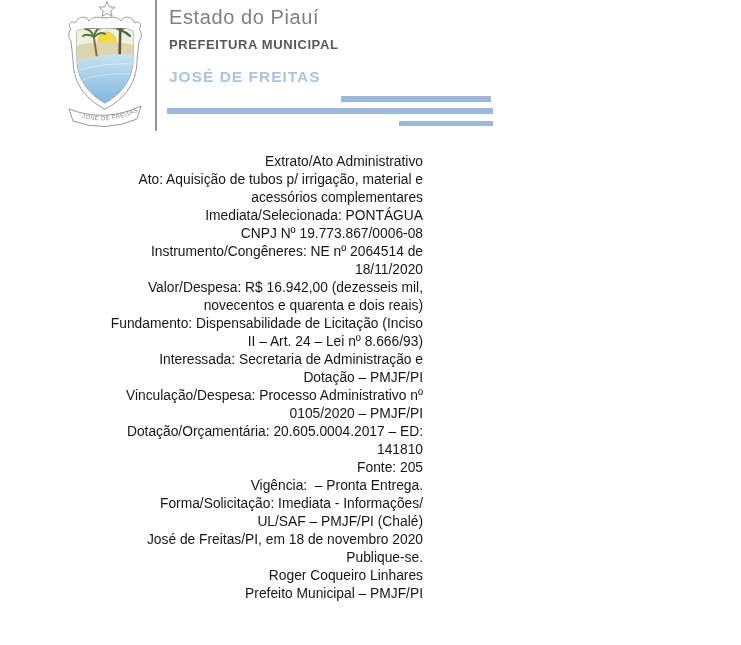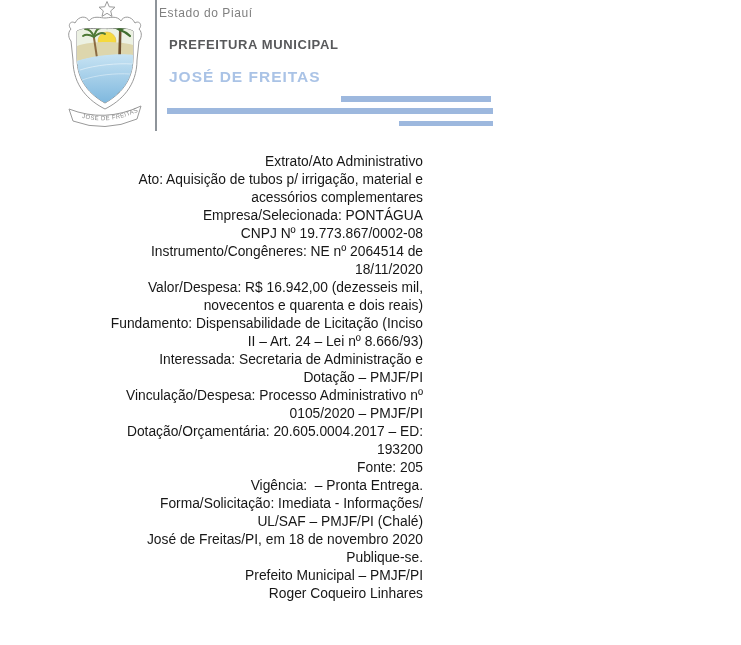--- a/index.html
+++ b/index.html
@@ -8,22 +8,22 @@
     background:#ffffff;
     font-family:"Liberation Sans", sans-serif;
   }
   .page{position:absolute;left:0;top:0;width:741px;height:645px;background:#ffffff;}
 
   
   .emblem{position:absolute;left:60px;top:0px;width:90px;height:136px;}
   .divider{position:absolute;left:155px;top:0px;width:2px;height:131px;background:#8e949a;}
 
   .hdr-state{
-    position:absolute;left:159px;top:6px;
-    font-size:12px;color:#808080;letter-spacing:0.6px;
+    position:absolute;left:169px;top:6px;
+    font-size:20px;color:#808080;letter-spacing:0.6px;
   }
   .hdr-org{
     position:absolute;left:169px;top:37px;
     font-size:13px;font-weight:bold;color:#58595b;letter-spacing:0.6px;
   }
   .hdr-city{
     position:absolute;left:169px;top:68px;
     font-size:15.5px;font-weight:bold;color:#aac3e6;letter-spacing:1px;
   }
   .bar{position:absolute;background:#9db8de;}
@@ -106,37 +106,37 @@
   <div class="hdr-city">JOSÉ DE FREITAS</div>
 
   <div class="bar bar1"></div>
   <div class="bar bar2"></div>
   <div class="bar bar3"></div>
 
   <div class="doc-body">
       <div class="body-line">Extrato/Ato Administrativo</div>
       <div class="body-line">Ato: Aquisição de tubos p/ irrigação, material e</div>
       <div class="body-line">acessórios complementares</div>
-      <div class="body-line">Empresa/Selecionada: PONTÁGUA</div>
-      <div class="body-line">CNPJ Nº 19.773.867/0002-08</div>
+      <div class="body-line">Imediata/Selecionada: PONTÁGUA</div>
+      <div class="body-line">CNPJ Nº 19.773.867/0006-08</div>
       <div class="body-line">Instrumento/Congêneres: NE nº 2064514 de</div>
       <div class="body-line">18/11/2020</div>
       <div class="body-line">Valor/Despesa: R$ 16.942,00 (dezesseis mil,</div>
       <div class="body-line">novecentos e quarenta e dois reais)</div>
       <div class="body-line">Fundamento: Dispensabilidade de Licitação (Inciso</div>
       <div class="body-line">II – Art. 24 – Lei nº 8.666/93)</div>
       <div class="body-line">Interessada: Secretaria de Administração e</div>
       <div class="body-line">Dotação – PMJF/PI</div>
       <div class="body-line">Vinculação/Despesa: Processo Administrativo nº</div>
       <div class="body-line">0105/2020 – PMJF/PI</div>
       <div class="body-line">Dotação/Orçamentária: 20.605.0004.2017 – ED:</div>
-      <div class="body-line">193200</div>
+      <div class="body-line">141810</div>
       <div class="body-line">Fonte: 205</div>
       <div class="body-line">Vigência:  – Pronta Entrega.</div>
       <div class="body-line">Forma/Solicitação: Imediata - Informações/</div>
       <div class="body-line">UL/SAF – PMJF/PI (Chalé)</div>
       <div class="body-line">José de Freitas/PI, em 18 de novembro 2020</div>
       <div class="body-line">Publique-se.</div>
+      <div class="body-line">Roger Coqueiro Linhares</div>
       <div class="body-line">Prefeito Municipal – PMJF/PI</div>
-      <div class="body-line">Roger Coqueiro Linhares</div>
     </div>
 
 </div>
 
 </body></html>

